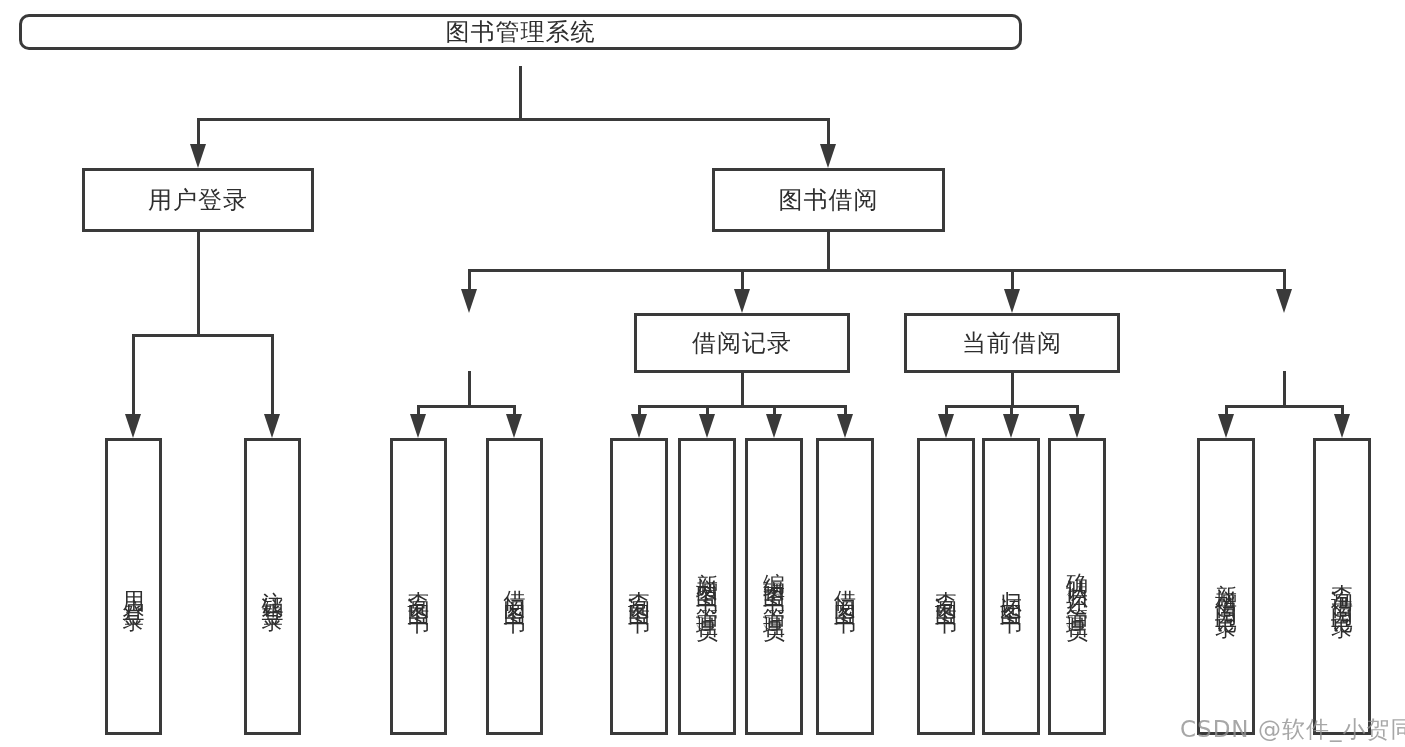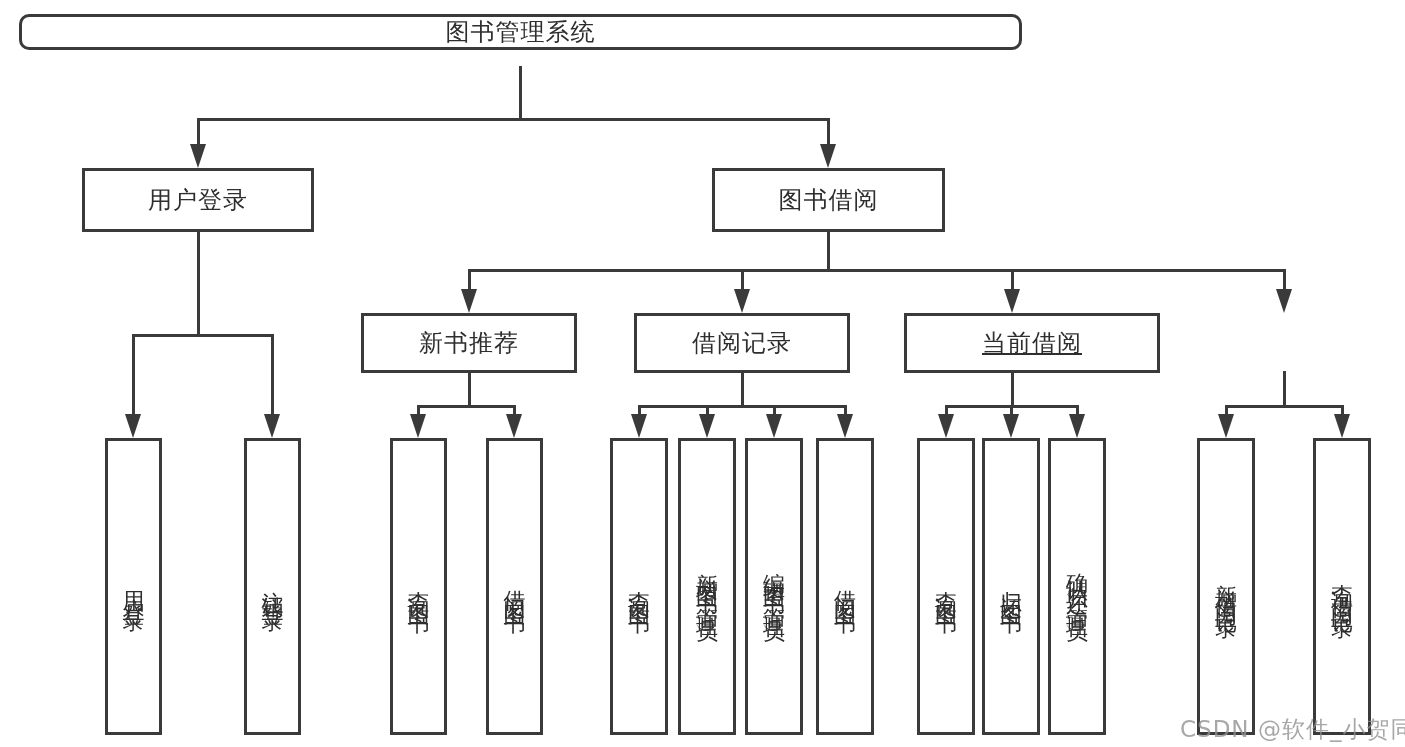--- a/index.html
+++ b/index.html
@@ -43,29 +43,26 @@
   </div>
 
   <div class="box" style="left:82px; top:168px; width:232px; height:64px;">
     <span>用户登录</span>
   </div>
 
   <div class="box" style="left:712px; top:168px; width:233px; height:64px;">
     <span>图书借阅</span>
   </div>
 
-  <div class="box" style="left:361px; top:313px; width:216px; height:60px;">
-    <span>新书推荐</span>
-  </div>
 
   <div class="box" style="left:634px; top:313px; width:216px; height:60px;">
     <span>借阅记录</span>
   </div>
 
-  <div class="box" style="left:904px; top:313px; width:256px; height:60px;text-decoration:underline;">
+  <div class="box" style="left:904px; top:313px; width:216px; height:60px;">
     <span>当前借阅</span>
   </div>
 
 
   <div class="box leaf" style="left:105px; top:438px; width:57px; height:297px;">
     <span class="vtext">用户登录</span>
   </div>
 
   <div class="box leaf" style="left:244px; top:438px; width:57px; height:297px;">
     <span class="vtext">注销登录</span>

